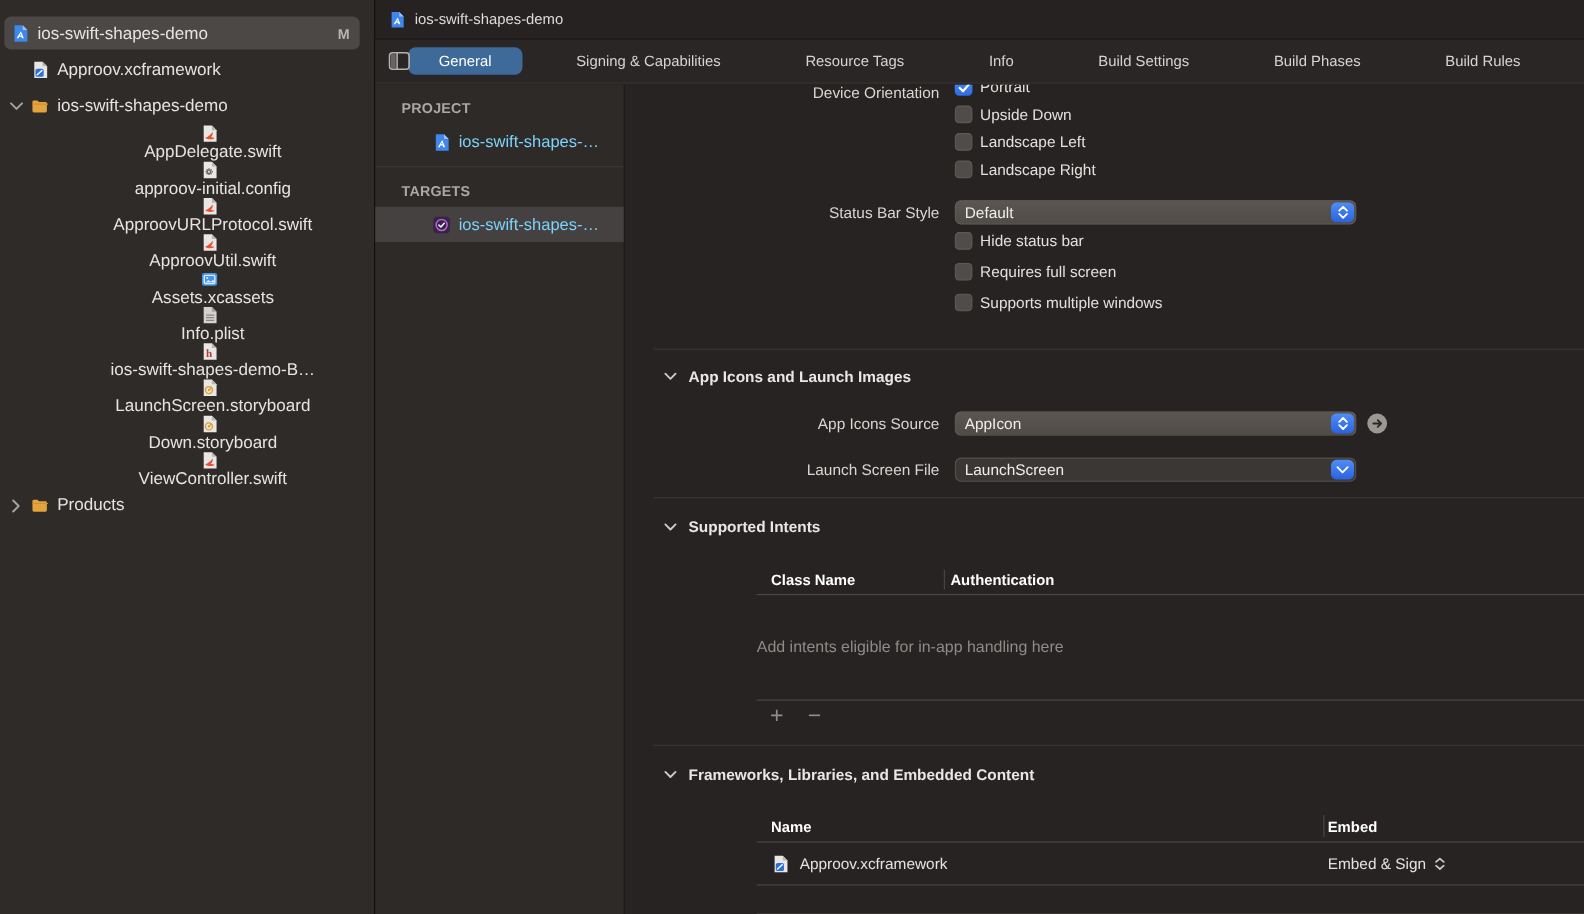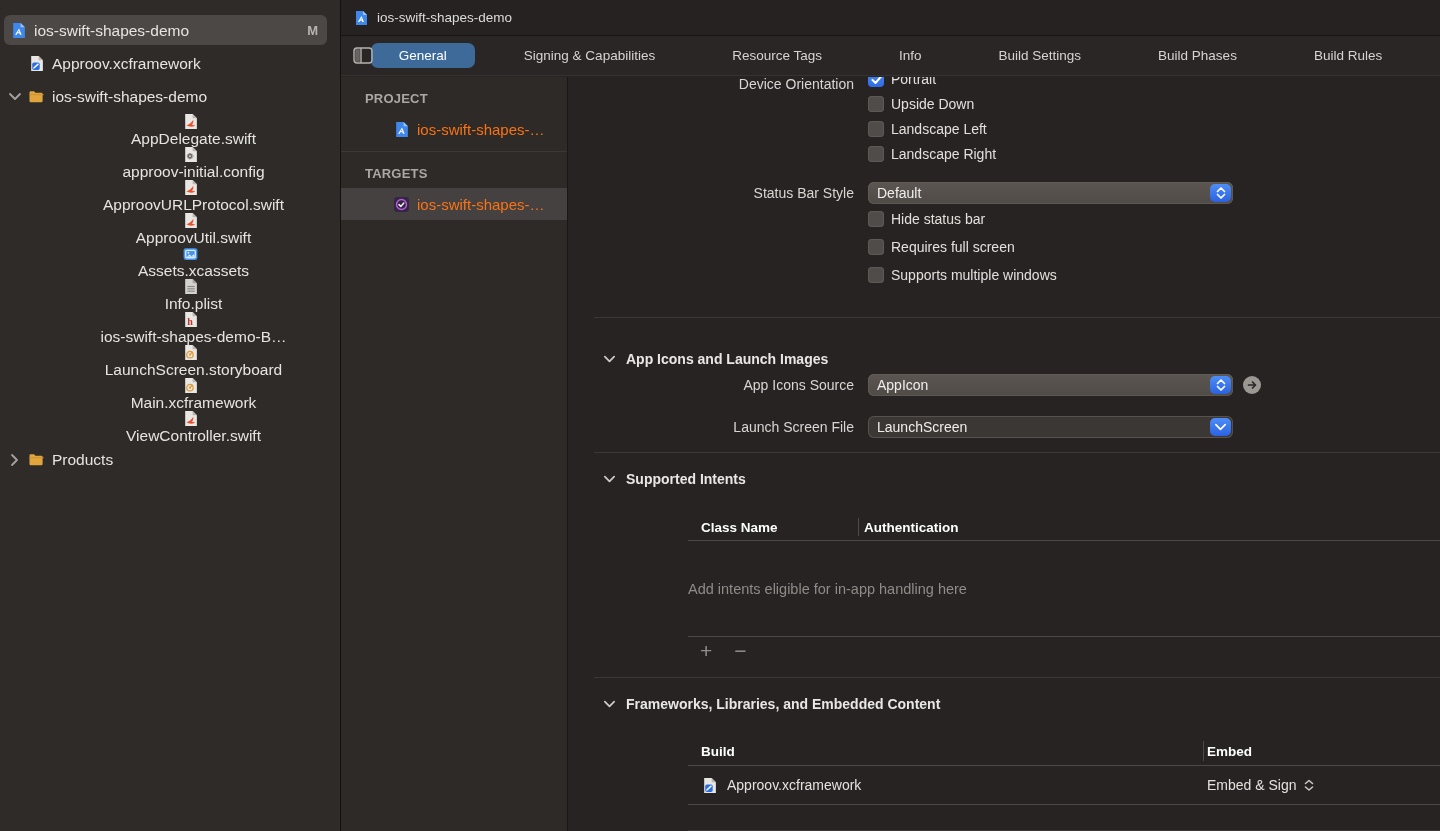--- a/index.html
+++ b/index.html
@@ -62,21 +62,21 @@
 
   
   .ptcol {
     position:absolute; left:0; top:77px; width:227px; bottom:0;
     background:#2e2a27; border-right:1px solid #1a1716;
   }
   .pt-header {
     padding-left:24px; height:30px; display:flex; align-items:center;
     font-size:13px; font-weight:700; color:#aaa7a4; letter-spacing:.2px;
   }
-  .pt-item { height:32px; display:flex; align-items:center; padding-left:52px; font-size:15px; color:#f97316; gap:7px; white-space:nowrap;}
+  .pt-item { height:32px; display:flex; align-items:center; padding-left:52px; font-size:15px; color:#7dd3fc; gap:7px; white-space:nowrap;}
   .pt-item .picon { width:17px; height:17px; flex:0 0 17px; }
   .pt-item.selected { background:#454140; }
   .pt-divider { height:1px; background:#3c3835; margin-top:6px; margin-bottom:6px; }
 
   
   .content {
     position:absolute; left:227px; top:77px; right:0; bottom:0;
     background:#272322; overflow:hidden;
   }
   .abs { position:absolute; }
@@ -334,21 +334,21 @@
       </span>
     <span class="nlabel">LaunchScreen.storyboard</span>
   </div>
 
   <div class="nav-row lvl2">
     <span class="nicon">
         <svg viewBox="0 0 16 16" width="17" height="17">
           <use href="#i-storyboard"></use>
         </svg>
       </span>
-    <span class="nlabel">Main.xcframework</span>
+    <span class="nlabel">Down.storyboard</span>
   </div>
 
   <div class="nav-row lvl2">
     <span class="nicon">
         <svg viewBox="0 0 16 16" width="17" height="17">
           <use href="#i-swift"></use>
         </svg>
       </span>
     <span class="nlabel">ViewController.swift</span>
   </div>
@@ -469,21 +469,21 @@
         <span class="chk"></span>
         <span class="chk-label">Requires full screen</span>
       </div>
       <div class="chk-row">
         <span class="chk"></span>
         <span class="chk-label">Supports multiple windows</span>
       </div>
     </div>
 
     <div class="sec-divider" style="top:240px;"></div>
-    <div class="sec-header" style="top:273px;text-align:center;">
+    <div class="sec-header" style="top:256px;text-align:center;">
       <span class="schev">
           <svg viewBox="0 0 14 14" width="13" height="13">
             <use href="#i-chev-down1"></use>
           </svg>
         </span>
       <span class="sec-title">App Icons and Launch Images</span>
     </div>
 
     <span class="flabel" style="top:300px;">App Icons Source</span>
     <div class="popup" style="top:297px;">
@@ -542,21 +542,21 @@
       <span class="schev">
           <svg viewBox="0 0 14 14" width="13" height="13">
             <use href="#i-chev-down1"></use>
           </svg>
         </span>
       <span class="sec-title">Frameworks, Libraries, and Embedded Content</span>
     </div>
 
     <div class="xtable" style="top:660px;">
       <div class="xt-header" style="height:28px;">
-        <span class="xt-h" style="padding-left:13px;">Build</span>
+        <span class="xt-h" style="padding-left:13px;">Name</span>
         <span class="xt-vline" style="left:515px;"></span>
         <span class="xt-h" style="position:absolute; left:519px;">Embed</span>
       </div>
       <div class="xt-line"></div>
       <div class="fw-row">
         <span class="fw-name">
           <span>
               <svg viewBox="0 0 16 16" width="17" height="17">
                 <use href="#i-framework"></use>
               </svg>

